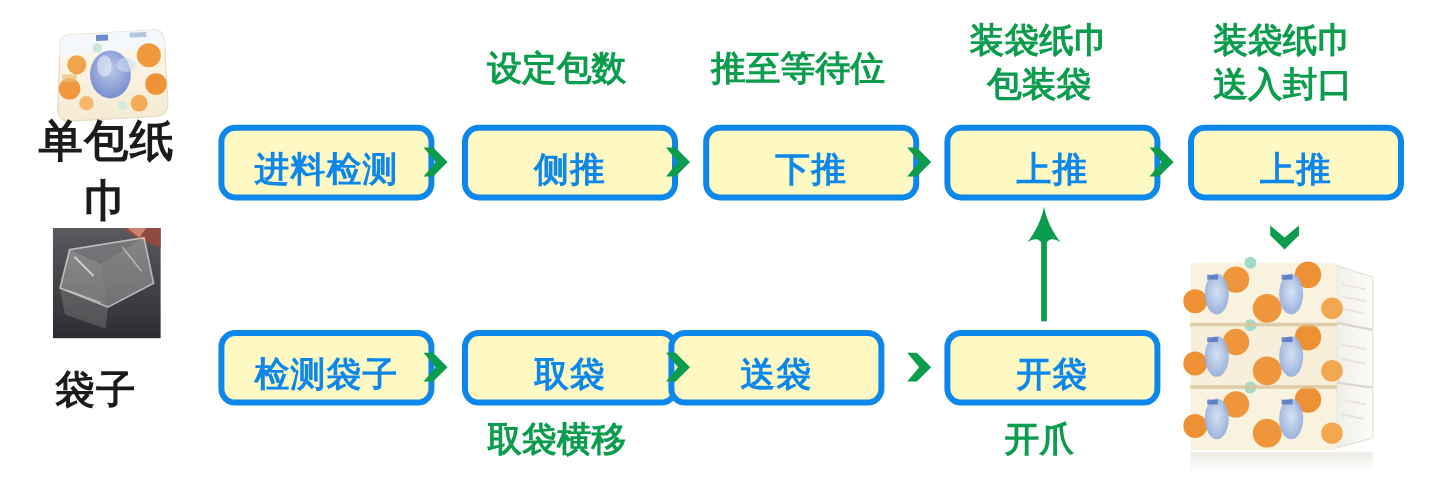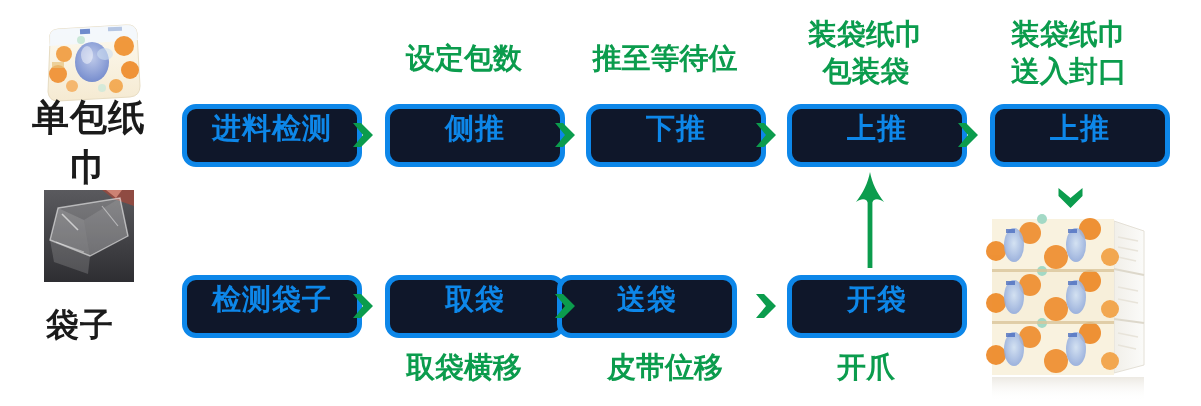--- a/index.html
+++ b/index.html
@@ -15,22 +15,22 @@
   .photo{position:absolute;}
   .photo svg{display:block;}
   .src-label{
     position:absolute;color:var(--black);font-weight:bold;text-align:center;
     letter-spacing:1px;
   }
   .src-label.top{left:14px;top:93px;width:150px;font-size:37px;}
   .src-label.bottom{left:30px;top:303px;width:100px;font-size:33px;}
   .box{
     position:absolute;width:180px;height:63px;box-sizing:border-box;
-    border:5px solid var(--blue);border-radius:14px;background:#0f172a;
-    display:flex;align-items:flex-start;justify-content:center;
+    border:5px solid var(--blue);border-radius:14px;background:#fef9c3;
+    display:flex;align-items:flex-end;justify-content:center;
     color:var(--blue);font-size:29px;font-weight:bold;letter-spacing:1px;
   }
   .note{
     position:absolute;color:var(--green);font-weight:bold;font-size:29px;
     text-align:center;white-space:pre-line;
   }
   .note.one{line-height:30px;top:43px;}
   .note.two{line-height:37px;top:16px;}
   .note.under{line-height:32px;top:351px;}
   .chev{position:absolute;width:26px;height:26px;}
@@ -149,21 +149,20 @@
     <span>取袋</span>
   </div>
   <div class="box" style="left:557px;top:275px;">
     <span>送袋</span>
   </div>
   <div class="box" style="left:787px;top:275px;">
     <span>开袋</span>
   </div>
 
   <div class="note under" style="left:385px;width:158px;">取袋横移</div>
-  <div class="note under" style="left:586px;width:158px;">皮带位移</div>
   <div class="note under" style="left:787px;width:158px;">开爪</div>
 
   <div class="chev" style="left:350px;top:293px;">
     <svg width="26" height="26" viewBox="0 0 26 26">
         <polygon points="3,1 11,1 23,13 11,25 3,25 13,13" fill="var(--green)"></polygon>
       </svg>
   </div>
   <div class="chev" style="left:552px;top:293px;">
     <svg width="26" height="26" viewBox="0 0 26 26">
         <polygon points="3,1 11,1 23,13 11,25 3,25 13,13" fill="var(--green)"></polygon>

